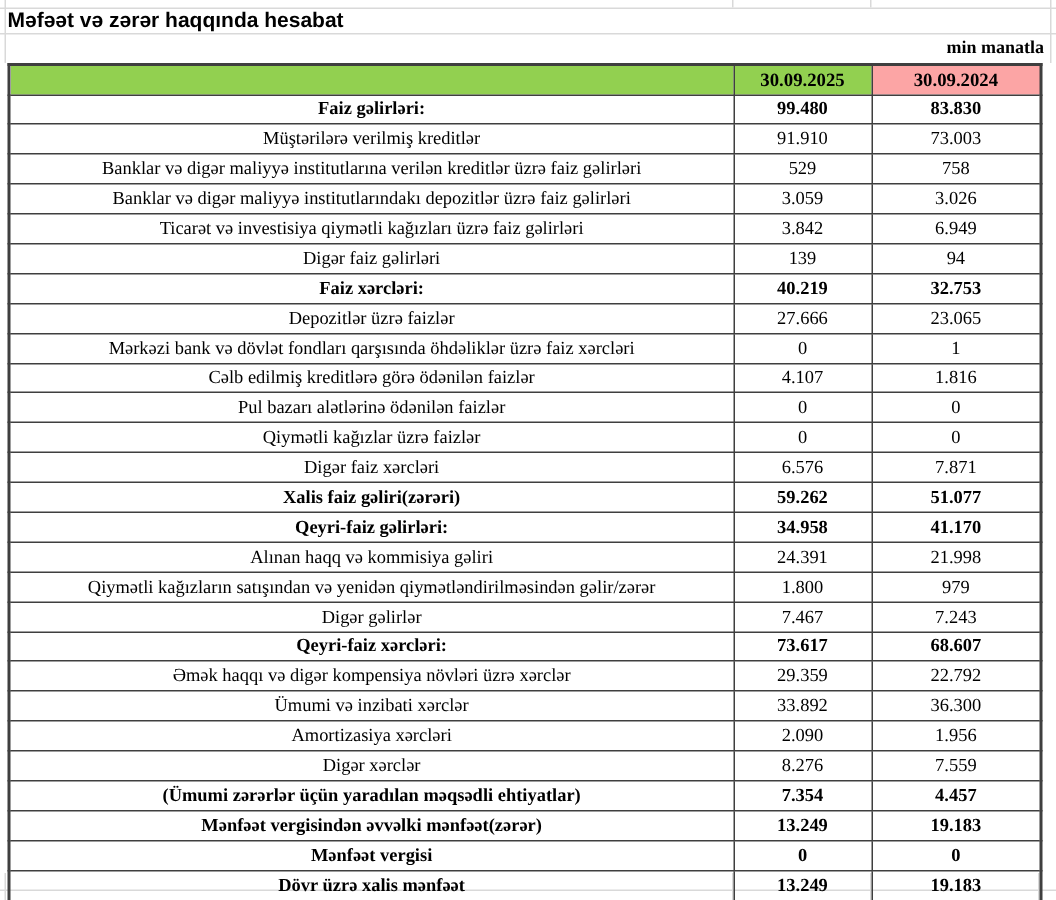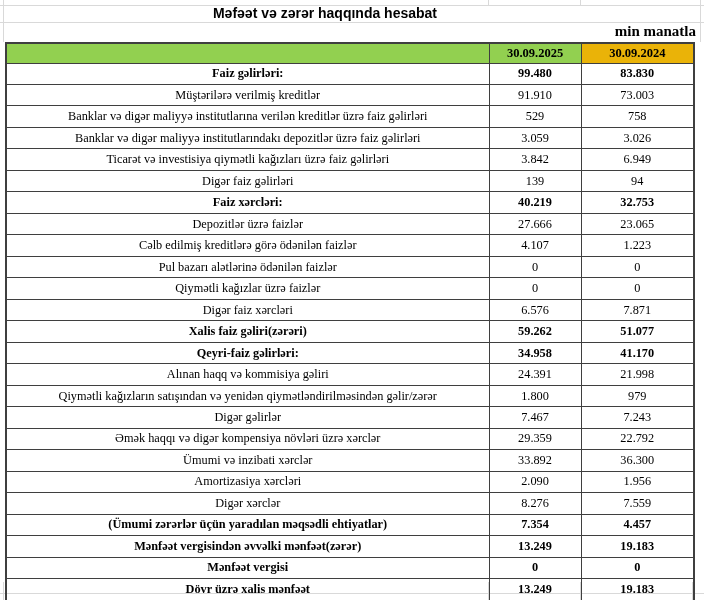--- a/index.html
+++ b/index.html
@@ -6,26 +6,26 @@
   body{
     width:704px;height:600px;position:relative;background:#ffffff;
     font-family:"Liberation Serif", serif;overflow:hidden;
   }
   .gridline{position:absolute;background:#d9d9d9;}
   .gl-h{height:1px;}
   .gl-v{width:1px;}
 
   .title{
     position:absolute;left:5px;top:4px;width:640px;height:18px;
-    text-align:center;font-family:"Liberation Sans", sans-serif;
+    font-family:"Liberation Sans", sans-serif;
     font-weight:bold;font-size:14px;color:#000;line-height:18px;
   }
   .unit-note{
     position:absolute;top:23px;right:8px;height:16px;
-    font-weight:bold;font-size:15px;color:#000;line-height:16px;
+    font-weight:bold;font-size:12px;color:#000;line-height:16px;
   }
 
   table.report{
     position:absolute;left:5px;top:42px;width:688px;height:560px;
     border-collapse:collapse;table-layout:fixed;
     border:2px solid #3f3f3f;
   }
   table.report th, table.report td{
     border:1px solid #3f3f3f;
     text-align:center;vertical-align:middle;
@@ -59,21 +59,21 @@
 <table class="report">
   <colgroup>
     <col style="width:483px">
     <col style="width:92px">
     <col style="width:113px">
   </colgroup>
   <thead>
     <tr>
       <th class="hdr" style="background: rgb(146, 208, 80);"></th>
       <th class="hdr" style="background: rgb(146, 208, 80);">30.09.2025</th>
-      <th class="hdr" style="background: #eab308;">30.09.2024</th>
+      <th class="hdr" style="background: #fca5a5;">30.09.2024</th>
     </tr>
   </thead>
   <tbody id="report-body">
   <tr class="bold">
         <td>Faiz gəlirləri:</td>
         <td>99.480</td>
         <td>83.830</td>
       </tr>
       <tr>
         <td>Müştərilərə verilmiş kreditlər</td>
@@ -104,23 +104,28 @@
         <td>Faiz xərcləri:</td>
         <td>40.219</td>
         <td>32.753</td>
       </tr>
       <tr>
         <td>Depozitlər üzrə faizlər</td>
         <td>27.666</td>
         <td>23.065</td>
       </tr>
       <tr>
+        <td>Mərkəzi bank və dövlət fondları qarşısında öhdəliklər üzrə faiz xərcləri</td>
+        <td>0</td>
+        <td>1</td>
+      </tr>
+      <tr>
         <td>Cəlb edilmiş kreditlərə görə ödənilən faizlər</td>
         <td>4.107</td>
-        <td>1.223</td>
+        <td>1.816</td>
       </tr>
       <tr>
         <td>Pul bazarı alətlərinə ödənilən faizlər</td>
         <td>0</td>
         <td>0</td>
       </tr>
       <tr>
         <td>Qiymətli kağızlar üzrə faizlər</td>
         <td>0</td>
         <td>0</td>
@@ -148,20 +153,25 @@
       <tr>
         <td>Qiymətli kağızların satışından və yenidən qiymətləndirilməsindən gəlir/zərər</td>
         <td>1.800</td>
         <td>979</td>
       </tr>
       <tr>
         <td>Digər gəlirlər</td>
         <td>7.467</td>
         <td>7.243</td>
       </tr>
+      <tr class="bold">
+        <td>Qeyri-faiz xərcləri:</td>
+        <td>73.617</td>
+        <td>68.607</td>
+      </tr>
       <tr>
         <td>Əmək haqqı və digər kompensiya növləri üzrə xərclər</td>
         <td>29.359</td>
         <td>22.792</td>
       </tr>
       <tr>
         <td>Ümumi və inzibati xərclər</td>
         <td>33.892</td>
         <td>36.300</td>
       </tr>

